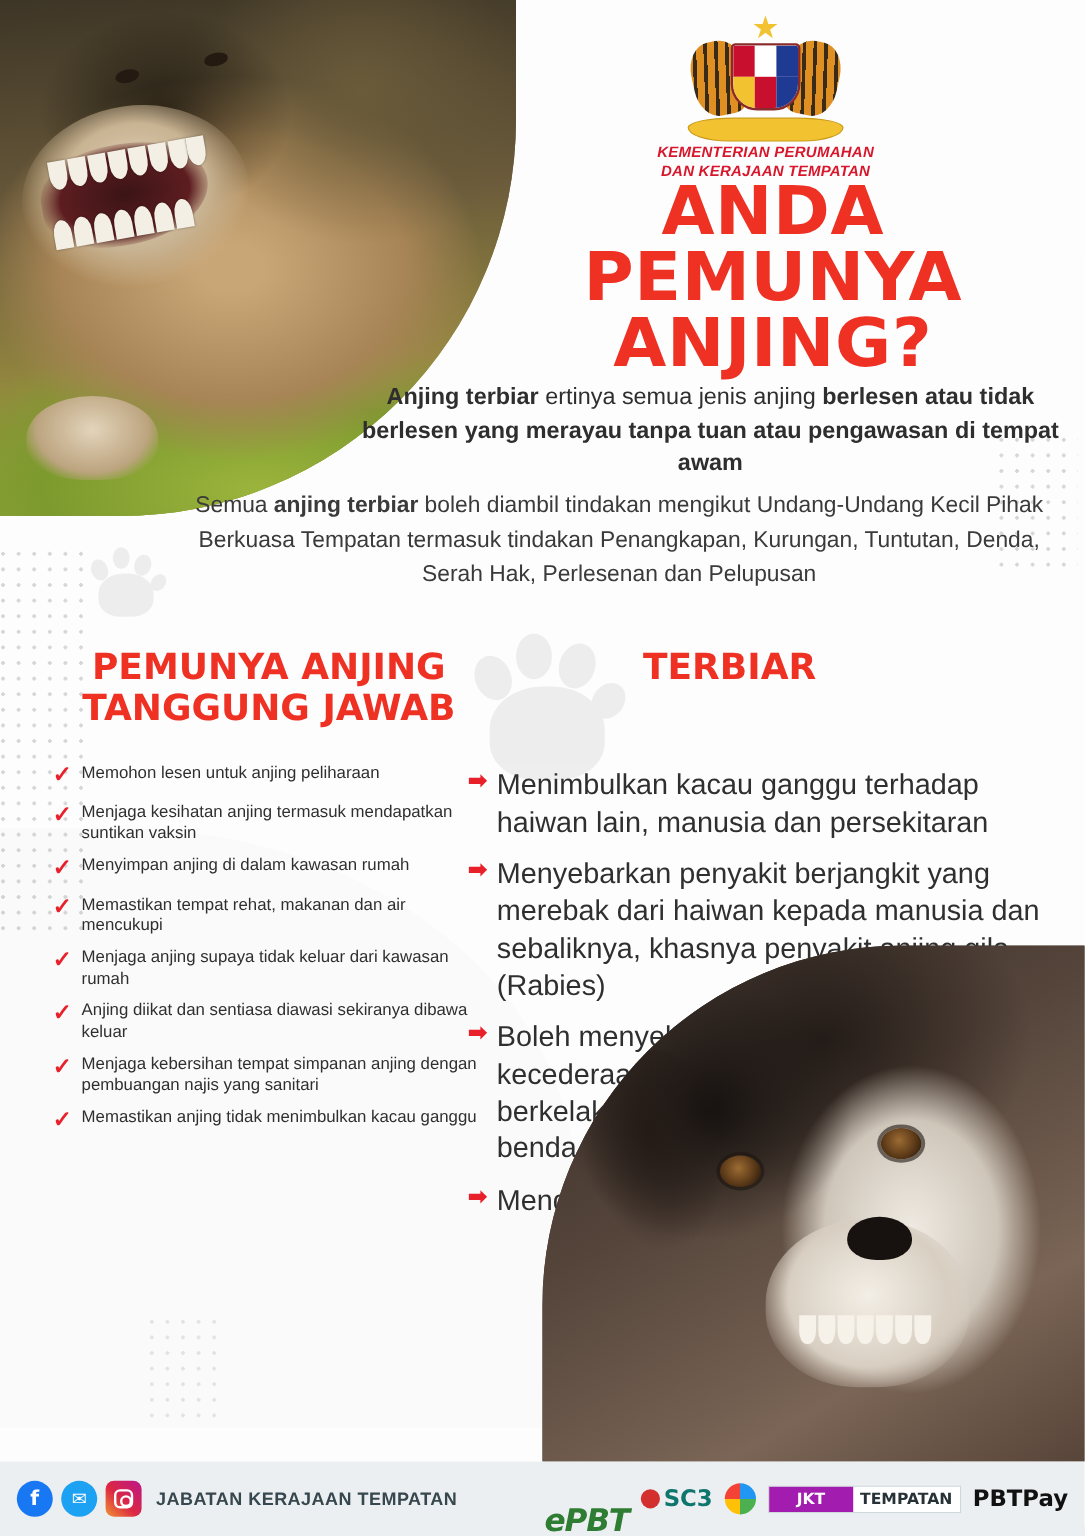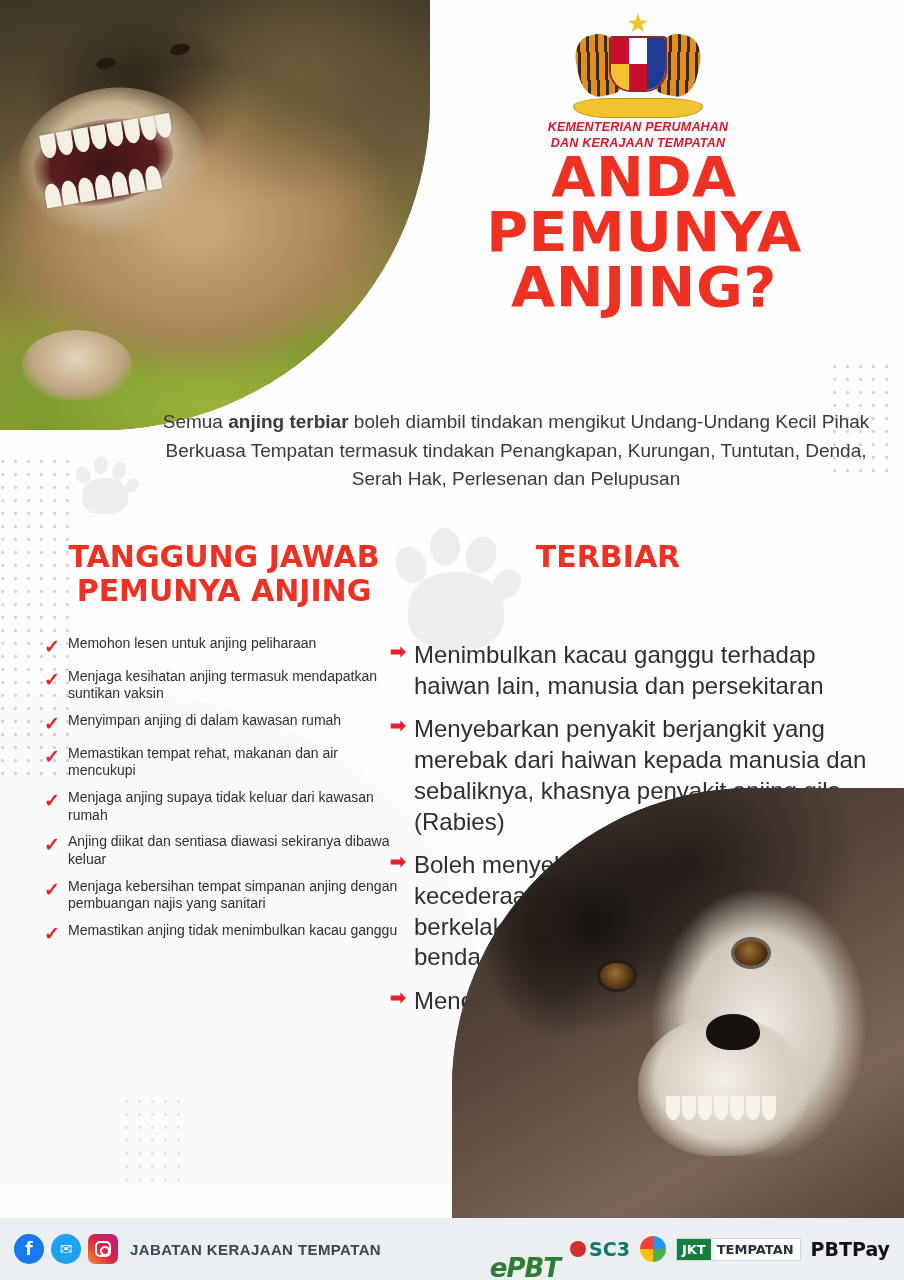--- a/index.html
+++ b/index.html
@@ -266,21 +266,21 @@
     letter-spacing:.4px;
   }
   .footer .logos { margin-left: auto; display:flex; align-items:center; gap:10px; margin-right: 14px; }
   .lg { display:flex; align-items:center; font-weight:bold; font-family:"DejaVu Sans", sans-serif;}
   .lg.epbt { font-size: 26px; color:#2e7d32; font-style:italic; letter-spacing:-1px;margin-top:38px;}
   .lg.sc3 { font-size:19px; color:#0f766e; }
   .lg.sc3 .dot { display:inline-block;width:16px;height:16px;border-radius:50%;background:#d32f2f;margin-right:3px;}
   .lg.globe { width:26px;height:26px;border-radius:50%;
     background: conic-gradient(#2196f3 0 25%, #4caf50 25% 50%, #ffc107 50% 75%, #f44336 75% 100%);}
   .lg.jkt { background:#fff; border:1px solid #cfd8dc; display:flex; align-items:center; font-size:13px; }
-  .lg.jkt .j { background:#15803d; color:#fff; padding:3px 5px; }
+  .lg.jkt .j { background:#a21caf; color:#fff; padding:3px 23px; }
   .lg.jkt .g { padding:3px 6px; color:#263238; }
   .lg.pbt { font-size:19px; color:#111; }
 
   
   .curve {
     position:absolute; left:-40px; top:690px; width: 520px; height: 500px;
     border-top-right-radius: 380px 300px;
     background: rgba(0,0,0,0.012);
     pointer-events:none;
   }
@@ -340,20 +340,23 @@
     </div>
     <div class="m-line">KEMENTERIAN PERUMAHAN</div>
     <div class="m-line">DAN KERAJAAN TEMPATAN</div>
   </div>
 
   <div class="headline">
     <span>ANDA PEMUNYA</span>
     <span class="l2">ANJING?</span>
   </div>
 
+  <div class="intro1">
+    <span>Anjing terbiar</span><span style="font-weight:normal"> ertinya semua jenis anjing </span><span>berlesen</span><span> atau tidak berlesen yang merayau tanpa tuan atau pengawasan di tempat awam</span>
+  </div>
 
   <div class="intro2">
     <span>Semua </span><b>anjing terbiar</b><span> boleh diambil tindakan mengikut Undang-Undang Kecil Pihak Berkuasa Tempatan termasuk tindakan Penangkapan, Kurungan, Tuntutan, Denda, Serah Hak, Perlesenan dan Pelupusan</span>
   </div>
 
   <div class="bigpaw">
     <div class="pad"></div>
       <div class="toe t1"></div>
       <div class="toe t2"></div>
     <div class="toe t3"></div>
@@ -361,22 +364,22 @@
   </div>
   <div class="smallpaw">
     <div class="pad"></div>
       <div class="toe t1"></div>
       <div class="toe t2"></div>
     <div class="toe t3"></div>
       <div class="toe t4"></div>
   </div>
 
   <div class="sec-head sec-left">
+    <div>PEMUNYA ANJING</div>
     <div>TANGGUNG JAWAB</div>
-    <div>PEMUNYA ANJING</div>
   </div>
   <div class="sec-head sec-right">
     <div>TERBIAR</div>
   </div>
 
   <div class="list list-left">
     <div class="li">
       <span class="mk check">✓</span>
       <span class="tx">Memohon lesen untuk anjing peliharaan</span>
     </div>

